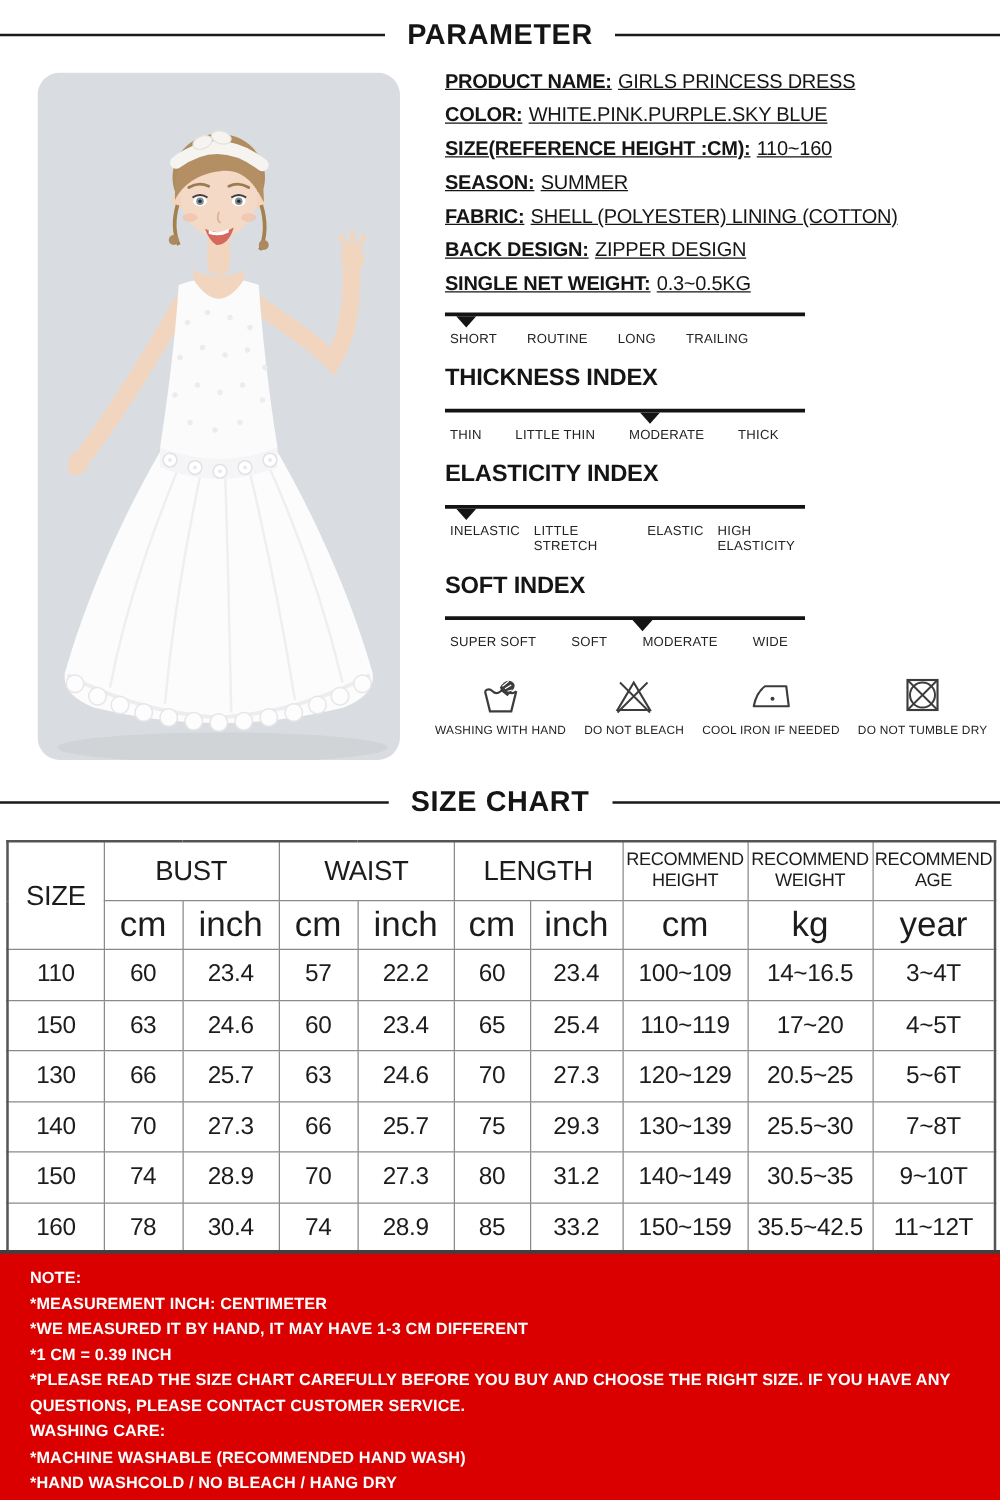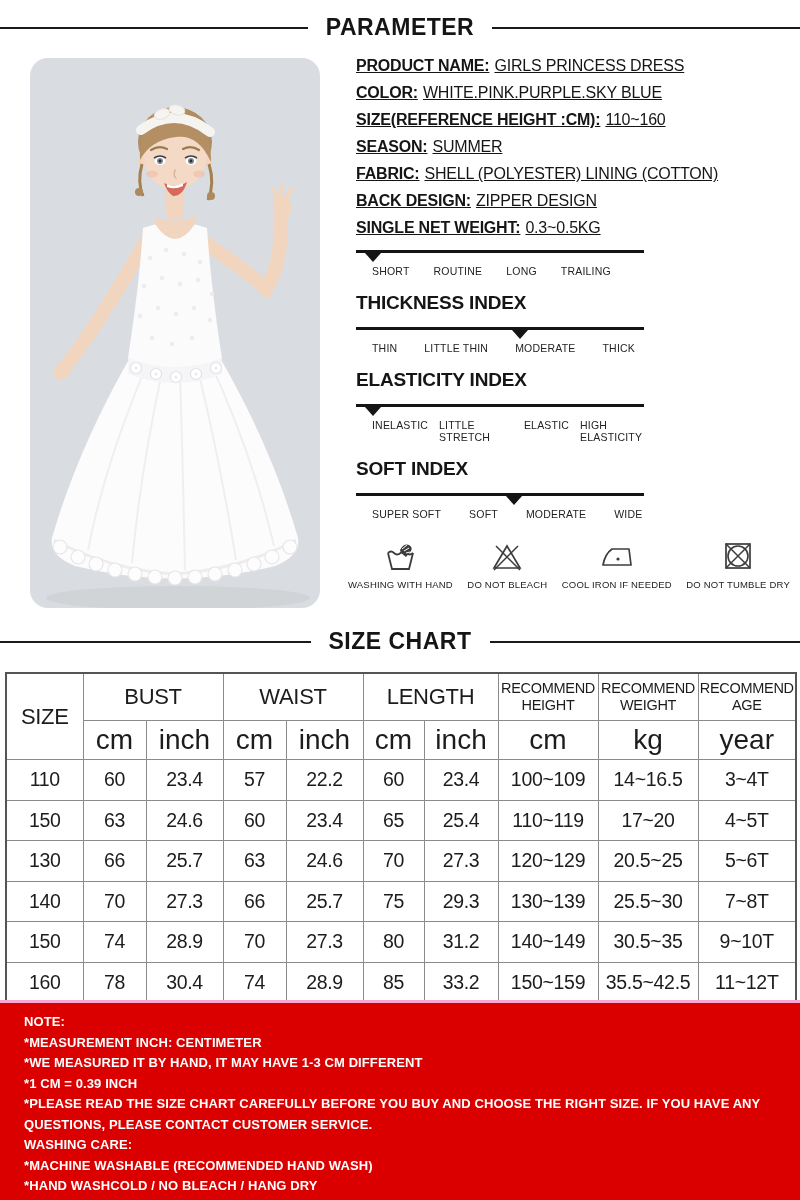--- a/index.html
+++ b/index.html
@@ -22,42 +22,42 @@
   .param .plabel{font-weight:bold;}
   .param .pvalue{font-weight:normal;margin-left:5px;}
 
   
   .indexes{position:absolute;left:356px;top:250px;width:300px;}
   .index-block h2{margin:0 0 13px 0;font-size:19px;font-weight:bold;letter-spacing:-0.2px;}
   .index-block{margin-bottom:15px;}
   .bar{position:relative;width:288px;height:3px;background:#141414;}
   .tri{position:absolute;top:3px;width:0;height:0;border-left:8px solid transparent;
        border-right:8px solid transparent;border-top:9px solid #141414;transform:translateX(-50%);}
-  .index-labels{display:flex;margin:12px 0 0 16px;font-size:10.5px;color:#232323;letter-spacing:.2px;}
+  .index-labels{display:flex;margin:12px 0 0 4px;font-size:10.5px;color:#232323;letter-spacing:.2px;}
   .g1{gap:24px}.g2{gap:27px}.g3{gap:11px}.g4{gap:28px}
 
   
   .care-row{position:absolute;left:348px;top:540px;width:442px;display:flex;justify-content:space-between;}
   .care{display:flex;flex-direction:column;align-items:center;gap:7px;}
   .care svg{display:block;}
   .care .clabel{font-size:9.5px;letter-spacing:.2px;color:#222;white-space:nowrap;}
 
   
   table.size-chart{position:absolute;left:5px;top:672px;width:790px;border-collapse:collapse;
                    table-layout:fixed;text-align:center;color:#1c1c1c;}
   table.size-chart th,table.size-chart td{border:1.5px solid #8a8a8a;padding:0;font-weight:normal;}
   table.size-chart{border:2px solid #555;}
   tr.hrow1 th{height:46px;font-size:22px;letter-spacing:-0.3px;}
   tr.hrow1 th.rec{font-size:14.5px;line-height:1.15;letter-spacing:-0.3px;}
   tr.hrow2 th{height:38px;font-size:28px;}
   tr.drow td{height:39.5px;font-size:19.5px;letter-spacing:-0.3px;}
 
   
   .note{position:absolute;left:0;right:0;top:1000px;bottom:0;background:#DB0000;
-        border-top:3px solid #f9a8d4;padding:9px 24px 0 24px;box-sizing:border-box;}
+        border-top:3px solid #404040;padding:9px 24px 0 24px;box-sizing:border-box;}
   .note p{margin:0;color:#fff;font-weight:bold;font-size:13px;line-height:20.5px;letter-spacing:.1px;}
 </style>
 </head>
 <body>
 
 <div class="page">
 
   <div class="sec-title" id="param-title-row">
     <span class="rule"></span>
     <h1>PARAMETER</h1>

